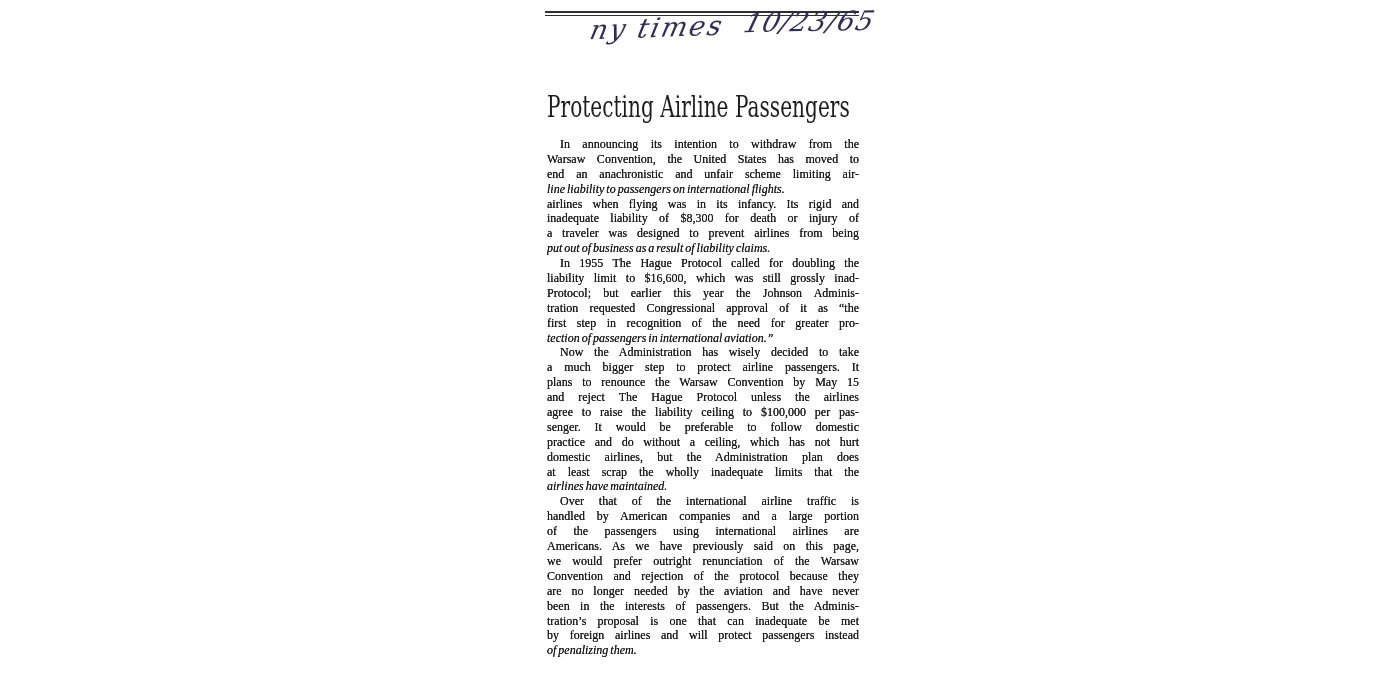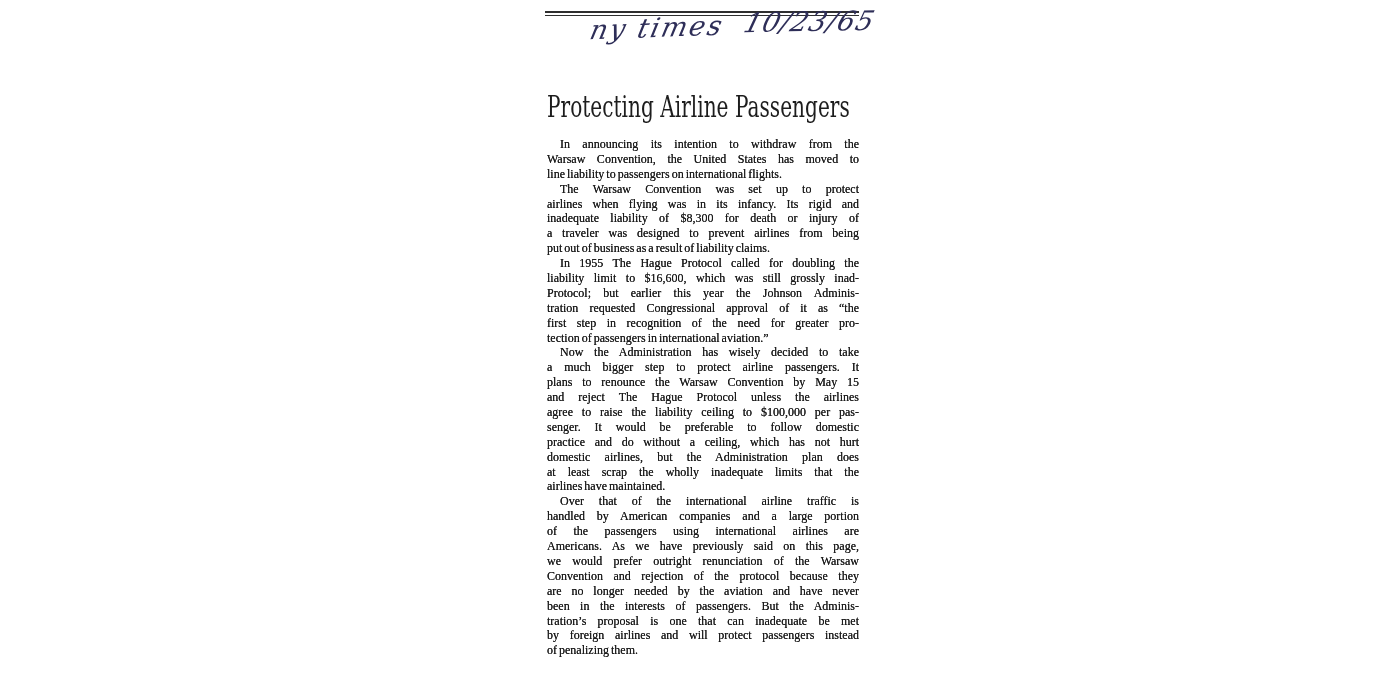--- a/index.html
+++ b/index.html
@@ -93,41 +93,42 @@
   .article-body .line {
     text-align: justify;
     text-align-last: justify;
     overflow: hidden;
     height: 14.9px;
   }
   .article-body .line.first { text-indent: 13px; }
   .article-body .line.last {
     text-align: center;
     text-align-last: left;
+    font-style: italic;
   }
 </style>
 </head>
 <body>
 
 <div class="canvas">
   <div class="clipping">
 
     <div class="top-rule"></div>
 
     <span class="hand hand-source">ny times</span>
 
     <span class="hand hand-date">10/23/65</span>
 
     <h1 class="headline" style="transform: scaleX(0.670354);">Protecting Airline Passengers</h1>
 
     <div class="article-body">
         <div class="line first">In announcing its intention to withdraw from the</div>
         <div class="line">Warsaw Convention, the United States has moved to</div>
+        <div class="line">end an anachronistic and unfair scheme limiting air-</div>
         <div class="line last">line liability to passengers on international flights.</div>
-        <div class="line first">The Warsaw Convention was set up to protect</div>
         <div class="line">airlines when flying was in its infancy. Its rigid and</div>
         <div class="line">inadequate liability of $8,300 for death or injury of</div>
         <div class="line">a traveler was designed to prevent airlines from being</div>
         <div class="line last">put out of business as a result of liability claims.</div>
         <div class="line first">In 1955 The Hague Protocol called for doubling the</div>
         <div class="line">liability limit to $16,600, which was still grossly inad-</div>
         <div class="line">Protocol; but earlier this year the Johnson Adminis-</div>
         <div class="line">tration requested Congressional approval of it as “the</div>
         <div class="line">first step in recognition of the need for greater pro-</div>
         <div class="line last">tection of passengers in international aviation.”</div>

